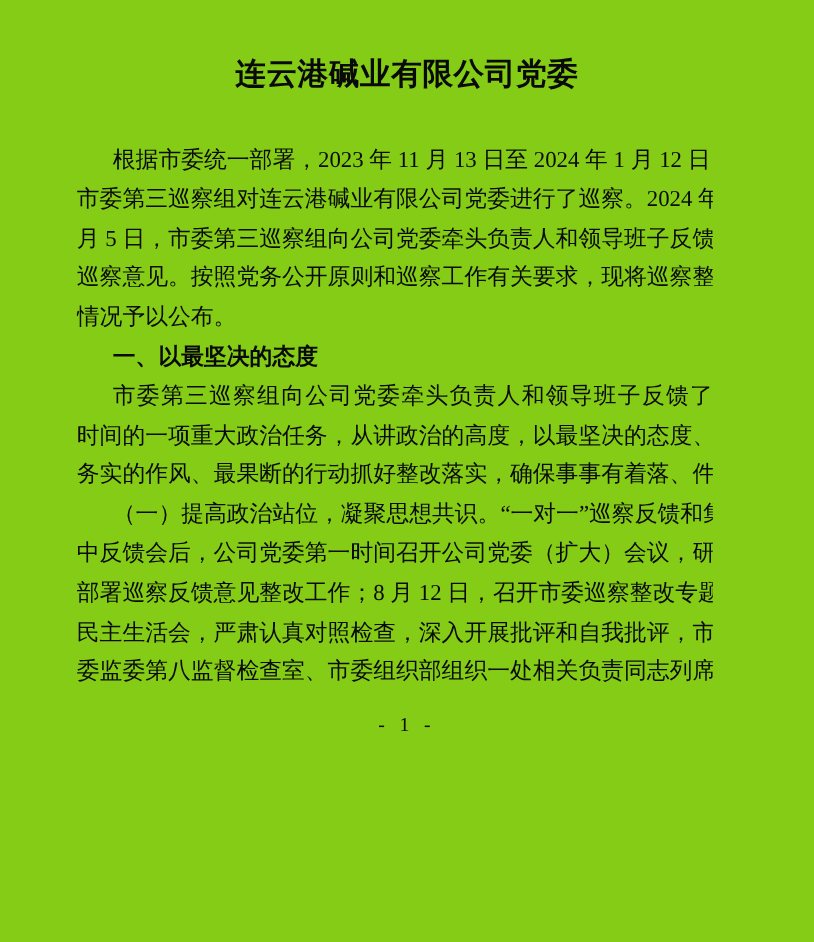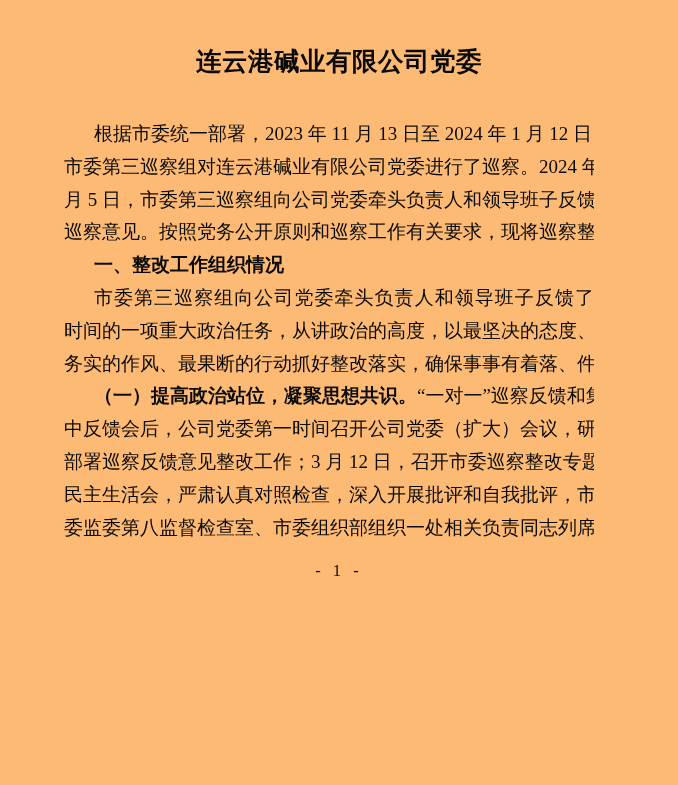--- a/index.html
+++ b/index.html
@@ -4,21 +4,21 @@
 <style>
   html, body {
     margin: 0;
     padding: 0;
     background: #ffffff;
   }
   .page {
     position: relative;
     width: 678px;
     height: 785px;
-    background: #fdba74;
+    background: #84cc16;
     color: #0a0a0a;
     font-family: "Liberation Serif", "DejaVu Serif", serif;
     overflow: hidden;
   }
   .title-block {
     padding-top: 45px;
     text-align: center;
   }
   .title-line {
     font-size: 25.5px;
@@ -50,21 +50,21 @@
   .heading {
     font-family: "Liberation Sans", "DejaVu Sans", sans-serif;
     font-weight: bold;
     font-size: 19px;
     height: 32.8px;
     line-height: 32.8px;
     text-indent: 30px;
     text-align: left;
   }
   .kai-bold {
-    font-weight: bold;
+    font-weight: normal;
   }
   .page-number {
     margin-top: 17px;
     text-align: center;
     font-size: 16.5px;
     letter-spacing: 4px;
     color: #0a0a0a;
   }
 </style>
 </head>
@@ -76,34 +76,35 @@
     <div class="title-line">连云港碱业有限公司党委</div>
   </div>
 
   <div class="body-block">
 
     <div>
       <div class="line indent">根据市委统一部署，2023 年 11 月 13 日至 2024 年 1 月 12 日，</div>
       <div class="line">市委第三巡察组对连云港碱业有限公司党委进行了巡察。2024 年 3</div>
       <div class="line">月 5 日，市委第三巡察组向公司党委牵头负责人和领导班子反馈了</div>
       <div class="line">巡察意见。按照党务公开原则和巡察工作有关要求，现将巡察整改</div>
+      <div class="line short">情况予以公布。</div>
     </div>
 
-    <div class="heading">一、整改工作组织情况</div>
+    <div class="heading">一、以最坚决的态度</div>
 
     <div>
       <div class="line indent">市委第三巡察组向公司党委牵头负责人和领导班子反馈了</div>
       <div class="line">时间的一项重大政治任务，从讲政治的高度，以最坚决的态度、最</div>
       <div class="line">务实的作风、最果断的行动抓好整改落实，确保事事有着落、件件</div>
     </div>
 
     <div>
       <div class="line indent"><span class="kai-bold">（一）提高政治站位，凝聚思想共识。</span><span>“一对一”巡察反馈和集</span></div>
       <div class="line">中反馈会后，公司党委第一时间召开公司党委（扩大）会议，研究</div>
-      <div class="line">部署巡察反馈意见整改工作；3 月 12 日，召开市委巡察整改专题</div>
+      <div class="line">部署巡察反馈意见整改工作；8 月 12 日，召开市委巡察整改专题</div>
       <div class="line">民主生活会，严肃认真对照检查，深入开展批评和自我批评，市纪</div>
       <div class="line">委监委第八监督检查室、市委组织部组织一处相关负责同志列席会</div>
     </div>
 
   </div>
 
   <div class="page-number">- 1 -</div>
 
 </div>
 

